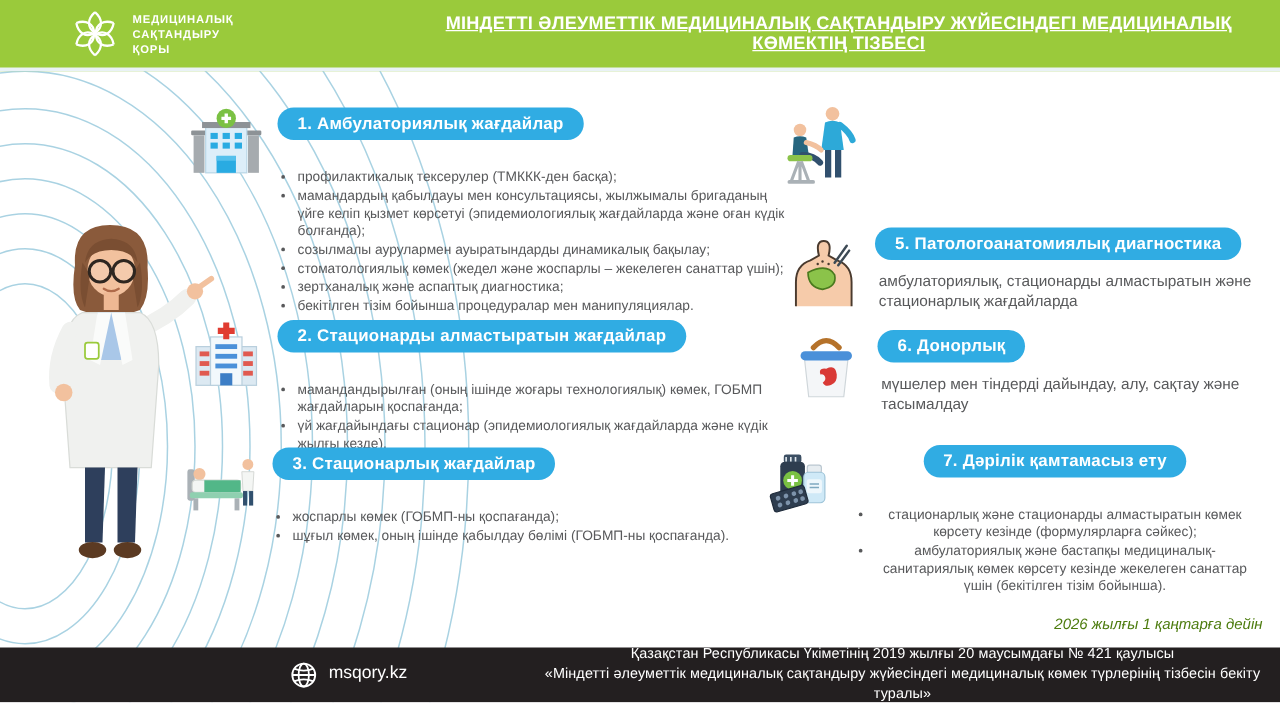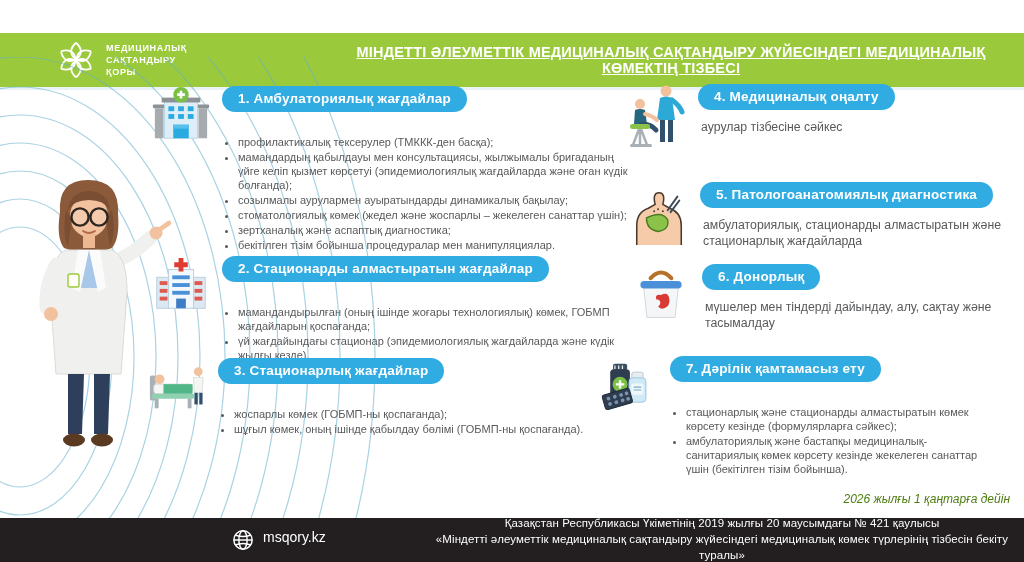--- a/index.html
+++ b/index.html
@@ -1,21 +1,21 @@
 <!DOCTYPE html>
 <html style="--green: #9aca3b; --blue: #30ace3; --text: #58595b; --footer-bg: #231f20; --wave: #63aecb;"><head>
 <meta charset="utf-8">
 <style>
   html,body{margin:0;padding:0;}
   body{width:1024px;height:562px;overflow:hidden;font-family:"Liberation Sans","DejaVu Sans",sans-serif;background:#fff;}
   .canvas{position:relative;width:1024px;height:562px;background:#fff;overflow:hidden;}
 
   
   .topbar{position:absolute;top:0;left:0;right:0;height:57px;background:var(--green,#9aca3b);
-          display:flex;align-items:center;border-bottom:3px solid #e9f2f6;box-sizing:border-box;margin-top:33px;}
+          display:flex;align-items:center;border-bottom:3px solid #e9f2f6;box-sizing:border-box;}
   .logo{display:flex;align-items:center;gap:10px;padding-left:56px;width:252px;flex:none;}
   .logo-text{color:#fff;font-weight:bold;font-size:9px;letter-spacing:.7px;line-height:1.35;text-transform:uppercase;}
   .title{flex:1;text-align:center;color:#fff;font-weight:bold;font-size:14.5px;letter-spacing:.2px;padding:0 16px 0 26px;text-decoration:underline;}
 
   
   .waves{position:absolute;left:0;top:57px;z-index:0;pointer-events:none;}
   .doctor{position:absolute;left:10px;top:176px;z-index:1;pointer-events:none;}
 
   
   .item{position:absolute;display:flex;gap:10px;z-index:2;}
@@ -26,21 +26,21 @@
   .bullets{margin:24px 0 0;padding-left:16px;color:var(--text,#58595b);font-size:11px;line-height:1.27;}
   .bullets li{margin-bottom:1px;}
   .desc{margin-top:9px;color:var(--text,#58595b);font-size:12.3px;line-height:1.32;padding-left:3px;}
 
   .item1{left:150px;top:86px;width:478px;}
   .item2{left:150px;top:256px;width:478px;}
   .item3{left:146px;top:358px;width:478px;}
   .item4{left:626px;top:84px;width:392px;}
   .item5{left:628px;top:182px;width:392px;align-items:flex-end;}
   .item6{left:630px;top:264px;width:392px;}
-  .item7{left:598px;top:356px;width:398px;}
+  .item7{left:612px;top:356px;width:398px;text-align:center;}
   .item4 .content,.item5 .content,.item6 .content,.item7 .content{max-width:320px;}
 
   .note{position:absolute;right:14px;top:492px;font-style:italic;font-size:12px;color:#4d7c0f;z-index:2;}
 
   
   .footbar{position:absolute;left:0;right:0;bottom:0;height:44px;background:var(--footer-bg,#231f20);color:#fff;z-index:3;}
   .site{position:absolute;left:232px;top:50%;transform:translateY(-50%);display:flex;align-items:flex-start;gap:9px;font-size:14px;}
   .decree{position:absolute;left:428px;right:8px;top:50%;transform:translateY(-50%);text-align:center;
           font-size:11.5px;line-height:1.38;letter-spacing:.1px;}
 </style>
@@ -236,24 +236,20 @@
         <circle cx="14" cy="20" r="5" fill="#f2c19e"></circle>
         <path d="M9,26 q5,-2 10,0 l2,14 h-13 Z" fill="#27667f"></path>
         <path d="M19,30 q8,2 12,6" fill="none" stroke="#f2c19e" stroke-width="4" stroke-linecap="round"></path>
         <path d="M16,40 q9,0 14,6" fill="none" stroke="#31506e" stroke-width="5" stroke-linecap="round"></path>
 
         <rect x="4" y="40" width="20" height="5" rx="2.5" fill="#8bc34a"></rect>
         <path d="M13,45 l-6,16 M15,45 l6,16 M14,45 v16" stroke="#aab1b6" stroke-width="2.5"></path>
         <rect x="4" y="60" width="22" height="3" rx="1.5" fill="#aab1b6"></rect>
       </svg>
     </div>
-    <div class="content">
-      <span class="pill">4. Медициналық оңалту</span>
-      <div class="desc">аурулар тізбесіне сәйкес</div>
-    </div>
   </div>
 
   <div class="item item5">
     <div class="icon">
       <svg width="60" height="66" viewBox="0 0 62 68">
         <path d="M8,64 L8,44 Q8,30 20,26 L27,22 Q24,10 31,10 Q38,10 35,22 L42,26 Q54,30 54,44 L54,64" fill="#f6cbaa" stroke="#4a3a2e" stroke-width="1.6"></path>
         <path d="M18,36 Q34,28 40,38 Q42,48 30,50 Q18,48 18,36 Z" fill="#8bc34a" stroke="#4a7a1e" stroke-width="1.4"></path>
         <path d="M40,28 L50,14 M43,30 L52,18" stroke="#3d4a55" stroke-width="2" stroke-linecap="round"></path>
         <g fill="#4a3a2e">
             <circle cx="30" cy="27" r="1"></circle>

